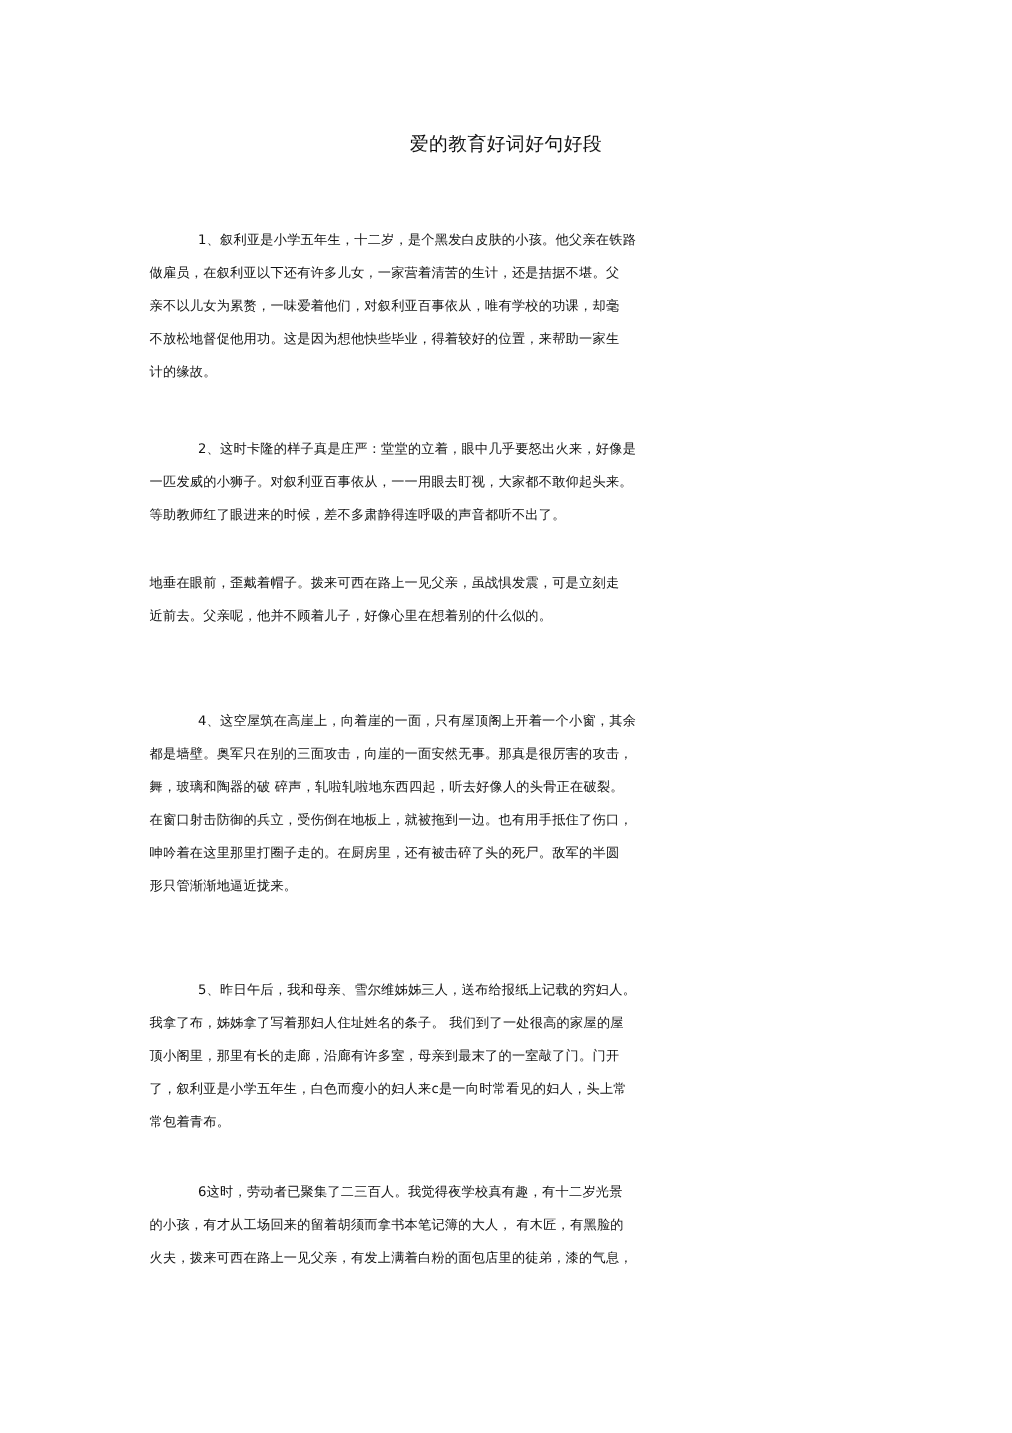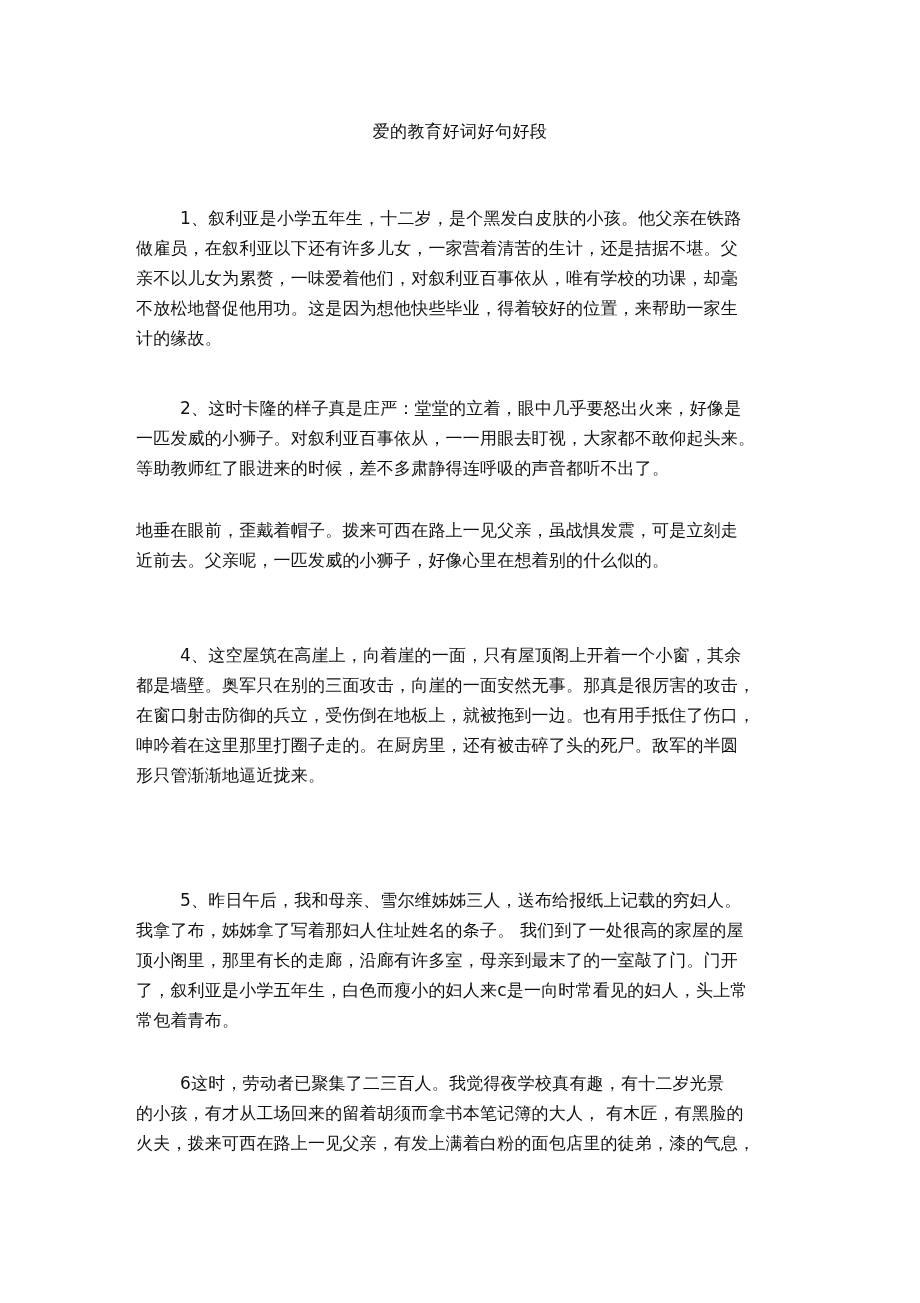--- a/index.html
+++ b/index.html
@@ -34,21 +34,21 @@
     }
     .para {
       position: absolute;
       left: 136px;
       width: 650px;
     }
     .line {
       display: block;
       height: 30px;
       line-height: 30px;
-      font-size: 17px;
+      font-size: 12px;
       white-space: nowrap;
       letter-spacing: 0.2px;
     }
     .line.first {
       padding-left: 44px;
     }
   </style>
 </head>
 <body>
 
@@ -65,26 +65,27 @@
   </div>
 
   <div class="para" style="top:393px;">
     <span class="line first">2、这时卡隆的样子真是庄严：堂堂的立着，眼中几乎要怒出火来，好像是</span>
     <span class="line">一匹发威的小狮子。对叙利亚百事依从，一一用眼去盯视，大家都不敢仰起头来。</span>
     <span class="line">等助教师红了眼进来的时候，差不多肃静得连呼吸的声音都听不出了。</span>
   </div>
 
   <div class="para" style="top:515px;">
     <span class="line">地垂在眼前，歪戴着帽子。拨来可西在路上一见父亲，虽战惧发震，可是立刻走</span>
-    <span class="line">近前去。父亲呢，一匹发威的小狮子，好像心里在想着别的什么似的。</span>
+    <span class="line">近前去。父亲呢，他并不顾着儿子，好像心里在想着别的什么似的。</span>
   </div>
 
   <div class="para" style="top:640px;">
     <span class="line first">4、这空屋筑在高崖上，向着崖的一面，只有屋顶阁上开着一个小窗，其余</span>
     <span class="line">都是墙壁。奥军只在别的三面攻击，向崖的一面安然无事。那真是很厉害的攻击，</span>
+    <span class="line">舞，玻璃和陶器的破  碎声，轧啦轧啦地东西四起，听去好像人的头骨正在破裂。</span>
     <span class="line">在窗口射击防御的兵立，受伤倒在地板上，就被拖到一边。也有用手抵住了伤口，</span>
     <span class="line">呻吟着在这里那里打圈子走的。在厨房里，还有被击碎了头的死尸。敌军的半圆</span>
     <span class="line">形只管渐渐地逼近拢来。</span>
   </div>
 
   <div class="para" style="top:885px;">
     <span class="line first">5、昨日午后，我和母亲、雪尔维姊姊三人，送布给报纸上记载的穷妇人。</span>
     <span class="line">我拿了布，姊姊拿了写着那妇人住址姓名的条子。  我们到了一处很高的家屋的屋</span>
     <span class="line">顶小阁里，那里有长的走廊，沿廊有许多室，母亲到最末了的一室敲了门。门开</span>
     <span class="line">了，叙利亚是小学五年生，白色而瘦小的妇人来c是一向时常看见的妇人，头上常</span>

